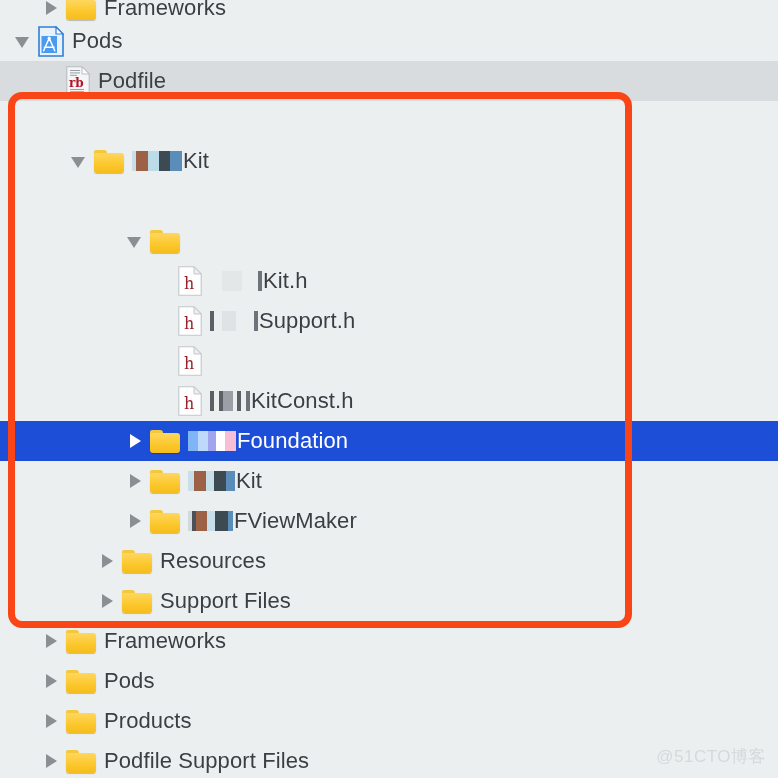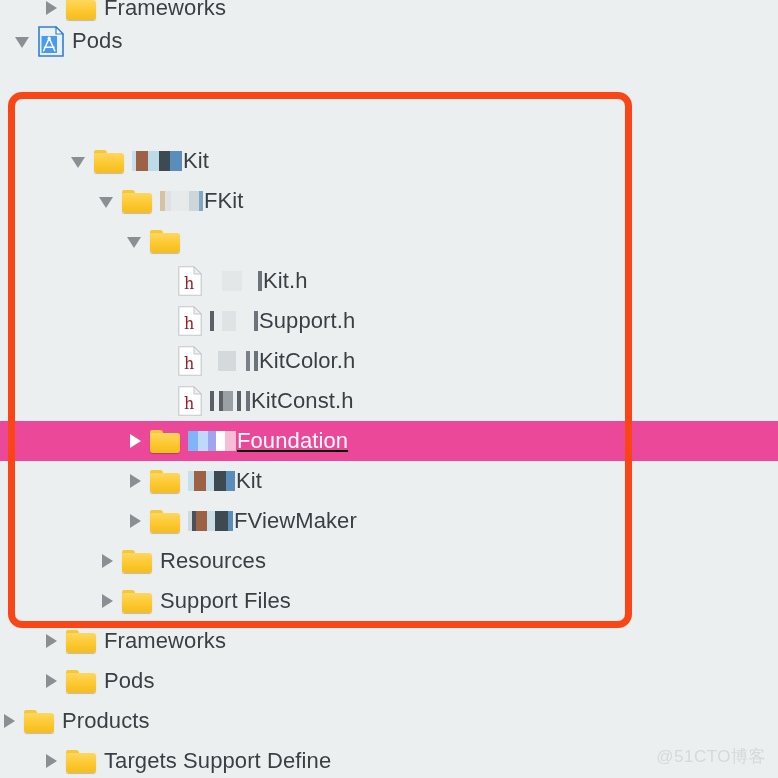--- a/index.html
+++ b/index.html
@@ -25,21 +25,21 @@
   
   .row {
     position: absolute;
     left: 0;
     width: 778px;
     height: 40px;
     display: flex;
     align-items: center;
     box-sizing: border-box;
   }
-  .row.sel-active { background: #ec4899; text-decoration: underline; }
+  .row.sel-active { background: #1d4ed8; }
   .row.sel-inactive { background: #d9dcde; }
 
   .twisty {
     width: 18px;
     height: 18px;
     flex: 0 0 18px;
     position: relative;
   }
   .twisty::after {
     content: "";
@@ -167,52 +167,55 @@
           <path d="M1 1 H18 L25 8 V30 H1 Z" fill="#e9f2fb" stroke="#2f7fd6" stroke-width="1.6"></path>
           <path d="M18 1 L25 8 H18 Z" fill="#ffffff" stroke="#2f7fd6" stroke-width="1.2"></path>
           <rect x="3.5" y="10" width="15.5" height="17" fill="#4a9bf0"></rect>
           <path d="M11.2 12.2 L16.8 24.8 M11.2 12.2 L5.6 24.8 M6.4 21.2 H16" stroke="#ffffff" stroke-width="1.5" fill="none" stroke-linecap="round"></path>
           <circle cx="11.2" cy="12.2" r="1.6" fill="#ffffff"></circle>
         </svg></span>
       <span class="label">
         <span>Pods</span>
       </span>
     </div>
+    <div class="row sel-inactive" style="top: 61px; padding-left: 42px;">
+      <span class="twisty none"></span>
+      <span class="icon ic-rbfile"><svg width="24" height="30" viewBox="0 0 24 30">
+          <path d="M0.8 0.8 H16 L23.2 8 V29.2 H0.8 Z" fill="#f4f5f6" stroke="#b9bdc0" stroke-width="1.1"></path>
+          <path d="M16 0.8 L23.2 8 H16 Z" fill="#ffffff" stroke="#b9bdc0" stroke-width="1"></path>
+          <g fill="#9aa0a4">
+            <rect x="4" y="4" width="10" height="1"></rect>
+            <rect x="4" y="6.4" width="10" height="1"></rect>
+            <rect x="4" y="8.8" width="7" height="1"></rect>
+            <rect x="4" y="23" width="14" height="1"></rect>
+            <rect x="4" y="25.2" width="14" height="1"></rect>
+            <rect x="4" y="27.4" width="9" height="1"></rect>
+          </g>
+          <rect x="2" y="11.6" width="20" height="10" fill="#f4f5f6"></rect>
+          <text x="3" y="20.6" font-family="DejaVu Serif, serif" font-size="12" font-weight="bold" fill="#b01626">rb</text>
+        </svg></span>
+      <span class="label">
+        <span>Podfile</span>
+      </span>
+    </div>
     <div class="row" style="top: 141px; padding-left: 70px;">
       <span class="twisty open"></span>
       <span class="icon ic-folder">
         <span class="tab"></span>
         <span class="body"></span>
       </span>
       <span class="label">
         <span class="redact">
           <i style="background: rgb(200, 222, 232); width: 4px;"></i>
           <i style="background: rgb(157, 97, 70); width: 12px;"></i>
           <i style="background: rgb(188, 219, 232); width: 11px;"></i>
           <i style="background: rgb(62, 74, 82); width: 11px;"></i>
           <i style="background: rgb(91, 141, 187); width: 12px;"></i>
         </span>
         <span>Kit</span>
-      </span>
-    </div>
-    <div class="row" style="top: 181px; padding-left: 98px;">
-      <span class="twisty open"></span>
-      <span class="icon ic-folder">
-        <span class="tab"></span>
-        <span class="body"></span>
-      </span>
-      <span class="label">
-        <span class="redact">
-          <i style="background: rgb(215, 195, 159); width: 5px;"></i>
-          <i style="background: rgb(223, 226, 227); width: 6px;"></i>
-          <i style="background: rgb(231, 234, 235); width: 18px;"></i>
-          <i style="background: rgb(207, 214, 218); width: 10px;"></i>
-          <i style="background: rgb(127, 168, 196); width: 4px;"></i>
-        </span>
-        <span>FKit</span>
       </span>
     </div>
     <div class="row" style="top: 221px; padding-left: 126px;">
       <span class="twisty open"></span>
       <span class="icon ic-folder">
         <span class="tab"></span>
         <span class="body"></span>
       </span>
     </div>
     <div class="row" style="top: 261px; padding-left: 154px;">
@@ -250,31 +253,20 @@
         <span>Support.h</span>
       </span>
     </div>
     <div class="row" style="top: 341px; padding-left: 154px;">
       <span class="twisty none"></span>
       <span class="icon ic-hfile"><svg width="24" height="30" viewBox="0 0 24 30">
           <path d="M0.8 0.8 H16 L23.2 8 V29.2 H0.8 Z" fill="#ffffff" stroke="#c3c7ca" stroke-width="1.1"></path>
           <path d="M16 0.8 L23.2 8 H16 Z" fill="#eceef0" stroke="#c3c7ca" stroke-width="1"></path>
           <text x="6" y="23" font-family="DejaVu Serif, serif" font-size="16" fill="#9b1d28">h</text>
         </svg></span>
-      <span class="label">
-        <span class="redact">
-          <i style="background: rgb(236, 239, 240); width: 8px;"></i>
-          <i style="background: rgb(212, 217, 219); width: 18px;"></i>
-          <i style="background: rgb(236, 239, 240); width: 10px;"></i>
-          <i style="background: rgb(123, 129, 136); width: 4px;"></i>
-          <i style="background: rgb(236, 239, 240); width: 4px;"></i>
-          <i style="background: rgb(109, 115, 122); width: 4px;"></i>
-        </span>
-        <span>KitColor.h</span>
-      </span>
     </div>
     <div class="row" style="top: 381px; padding-left: 154px;">
       <span class="twisty none"></span>
       <span class="icon ic-hfile"><svg width="24" height="30" viewBox="0 0 24 30">
           <path d="M0.8 0.8 H16 L23.2 8 V29.2 H0.8 Z" fill="#ffffff" stroke="#c3c7ca" stroke-width="1.1"></path>
           <path d="M16 0.8 L23.2 8 H16 Z" fill="#eceef0" stroke="#c3c7ca" stroke-width="1"></path>
           <text x="6" y="23" font-family="DejaVu Serif, serif" font-size="16" fill="#9b1d28">h</text>
         </svg></span>
       <span class="label">
         <span class="redact">
@@ -375,37 +367,37 @@
     <div class="row" style="top: 661px; padding-left: 42px;">
       <span class="twisty closed"></span>
       <span class="icon ic-folder">
         <span class="tab"></span>
         <span class="body"></span>
       </span>
       <span class="label">
         <span>Pods</span>
       </span>
     </div>
-    <div class="row" style="top: 701px; ">
+    <div class="row" style="top: 701px; padding-left: 42px;">
       <span class="twisty closed"></span>
       <span class="icon ic-folder">
         <span class="tab"></span>
         <span class="body"></span>
       </span>
       <span class="label">
         <span>Products</span>
       </span>
     </div>
     <div class="row" style="top: 741px; padding-left: 42px;">
       <span class="twisty closed"></span>
       <span class="icon ic-folder">
         <span class="tab"></span>
         <span class="body"></span>
       </span>
       <span class="label">
-        <span>Targets Support Define</span>
+        <span>Podfile Support Files</span>
       </span>
     </div>
   </div>
 
 <div id="redbox" style="left: 8px; top: 92px; width: 624px; height: 536px; border-color: rgb(250, 70, 22);"></div>
 
 <div id="watermark">@51CTO博客</div>
 
 </body></html>

